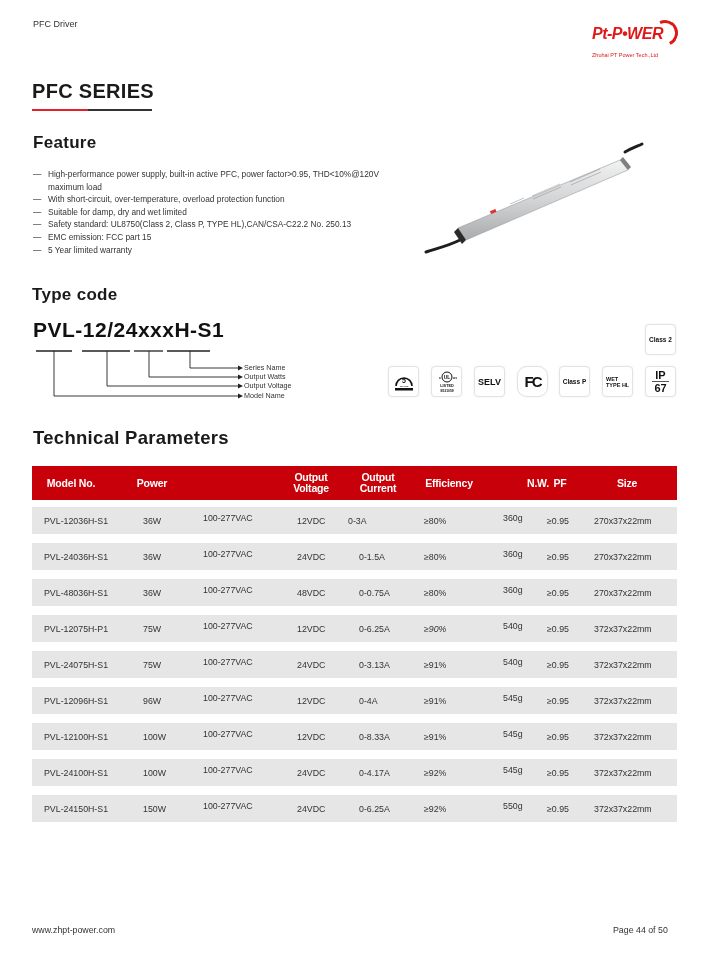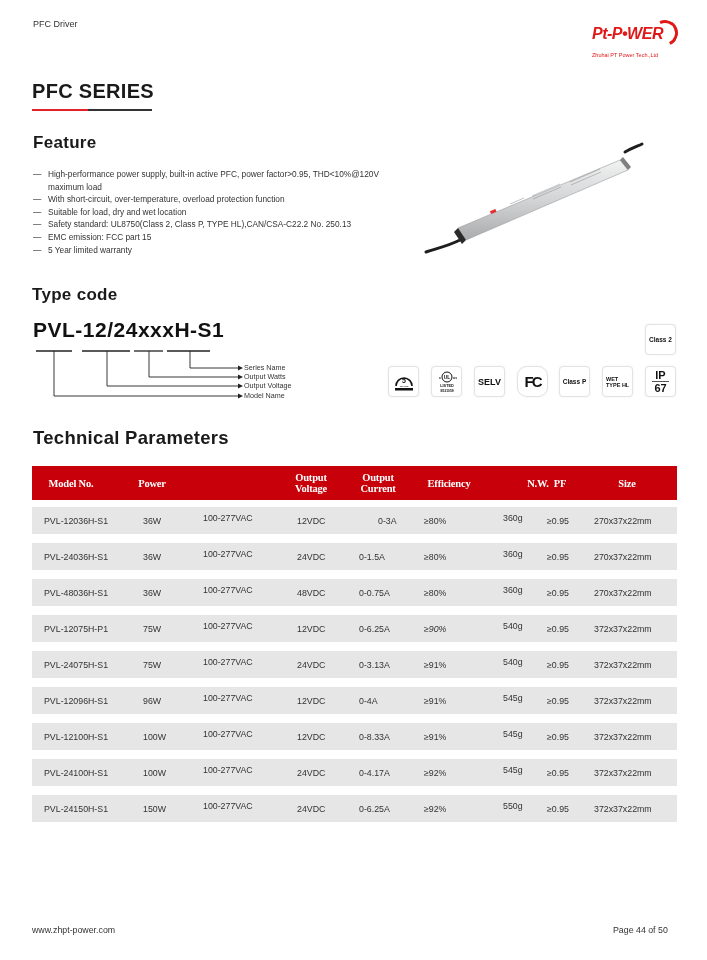--- a/index.html
+++ b/index.html
@@ -33,21 +33,21 @@
 
   .diagram { left: 30px; top: 345px; width: 300px; height: 60px; }
   .diag-label { position: absolute; font-size: 7.2px; color: #333; white-space: nowrap; }
 
   .cert { width: 31px; height: 31px; border: 1px solid #e3e3e3; border-radius: 4px; background: #fff; box-shadow: 0 0 2px rgba(0,0,0,0.08); display: flex; align-items: center; justify-content: center; text-align: center; font-weight: bold; color: #111; }
 
   .tech-title { left: 33px; top: 427px; font-size: 18.5px; }
 
   .table { left: 32px; top: 466px; width: 645px; }
   .thead { position: relative; height: 34px; background: #c8000a; }
-  .th { position: absolute; top: 0; height: 34px; display: flex; align-items: center; justify-content: center; text-align: center; color: #fff; font-weight: bold; font-size: 10.5px; line-height: 11px; letter-spacing: -0.2px; font-family: Liberation Serif, serif; }
+  .th { position: absolute; top: 0; height: 34px; display: flex; align-items: center; justify-content: center; text-align: center; color: #fff; font-weight: bold; font-size: 10.5px; line-height: 11px; letter-spacing: -0.2px; }
   .trow { position: absolute; left: 0; width: 645px; height: 27px; background: #e6e6e6; }
   .td { position: absolute; top: 0; height: 27px; display: flex; align-items: center; font-size: 8.8px; color: #333; white-space: nowrap; }
 
   .footer-url { left: 32px; top: 925px; font-size: 8.8px; color: #333; }
   .footer-page { left: 613px; top: 925px; font-size: 8.8px; color: #333; }
 </style>
 </head>
 <body>
 
 <div class="abs header-label">PFC Driver</div>
@@ -59,21 +59,21 @@
 </div>
 
 <div class="abs series-title">PFC SERIES</div>
 <div class="abs series-underline-red"></div>
 <div class="abs series-underline-dark"></div>
 
 <div class="abs section-title feature-title">Feature</div>
 <ul class="abs feature-list">
   <li><span class="dash">—</span><span>High-performance power supply, built-in active PFC, power factor&gt;0.95, THD&lt;10%@120V maximum load</span></li>
   <li><span class="dash">—</span><span>With short-circuit, over-temperature, overload protection function</span></li>
-  <li><span class="dash">—</span><span>Suitable for load, dry and wet location</span></li>
+  <li><span class="dash">—</span><span>Suitable for damp, dry and wet limited</span></li>
   <li><span class="dash">—</span><span>Safety standard: UL8750(Class 2, Class P, TYPE HL),CAN/CSA-C22.2 No. 250.13</span></li>
   <li><span class="dash">—</span><span>EMC emission: FCC part 15</span></li>
   <li><span class="dash">—</span><span>5 Year limited warranty</span></li>
 </ul>
 
 <svg class="abs product" viewBox="0 0 230 120" width="230" height="120">
   <path d="M205,12 C212,8 218,6 222,4" stroke="#1e1e1e" stroke-width="3" fill="none" stroke-linecap="round"></path>
   <path d="M40,100 C28,106 18,108 6,112" stroke="#1e1e1e" stroke-width="3" fill="none" stroke-linecap="round"></path>
   <defs>
     <linearGradient id="alu" x1="0" y1="0" x2="0" y2="1">
@@ -200,21 +200,21 @@
         <span>Size</span>
       </div>
   </div>
 
   <div id="rows">
       <div class="trow" style="top: 41px;">
         <div class="td" style="left: 12px;">PVL-12036H-S1</div>
         <div class="td" style="left: 111px;">36W</div>
         <div class="td" style="left: 171px; margin-top: -3px;">100-277VAC</div>
         <div class="td" style="left: 265px;">12VDC</div>
-        <div class="td" style="left: 346px;">0-3A</div>
+        <div class="td" style="left: 316px;">0-3A</div>
         <div class="td" style="left: 392px;">≥80%</div>
         <div class="td" style="left: 471px; margin-top: -3px;">360g</div>
         <div class="td" style="left: 515px;">≥0.95</div>
         <div class="td" style="left: 562px;">270x37x22mm</div>
       </div>
       <div class="trow" style="top: 77px;">
         <div class="td" style="left: 12px;">PVL-24036H-S1</div>
         <div class="td" style="left: 111px;">36W</div>
         <div class="td" style="left: 171px; margin-top: -3px;">100-277VAC</div>
         <div class="td" style="left: 265px;">24VDC</div>

